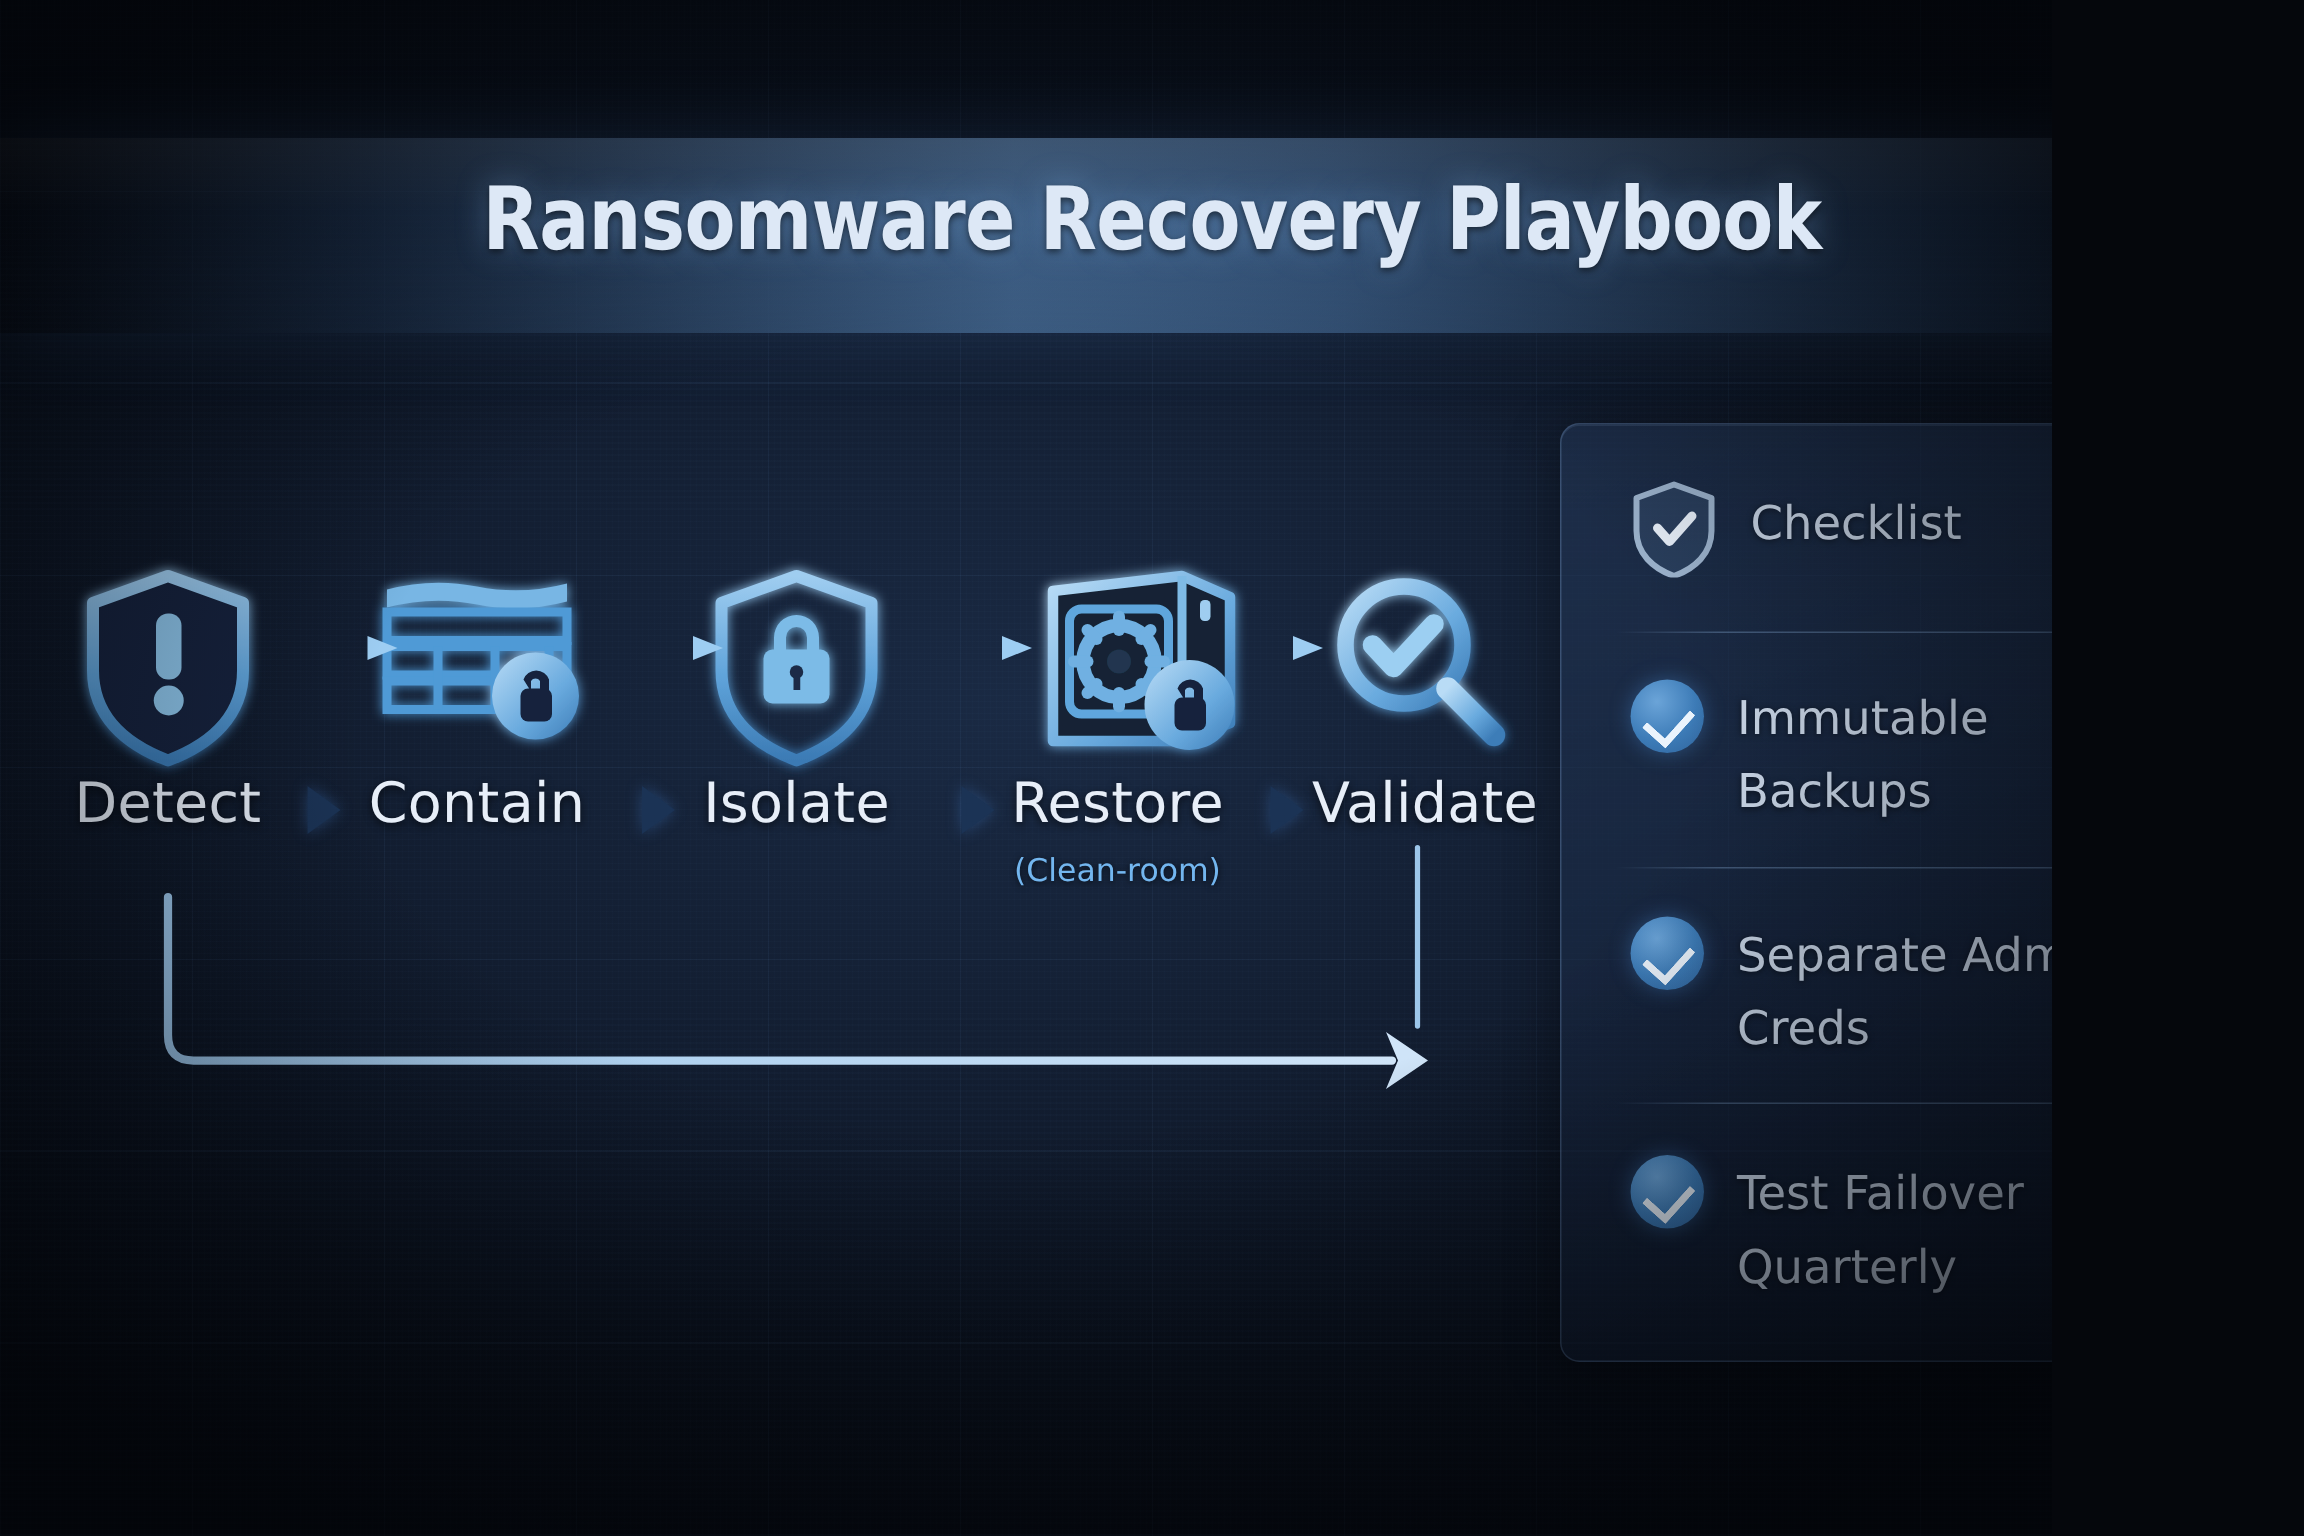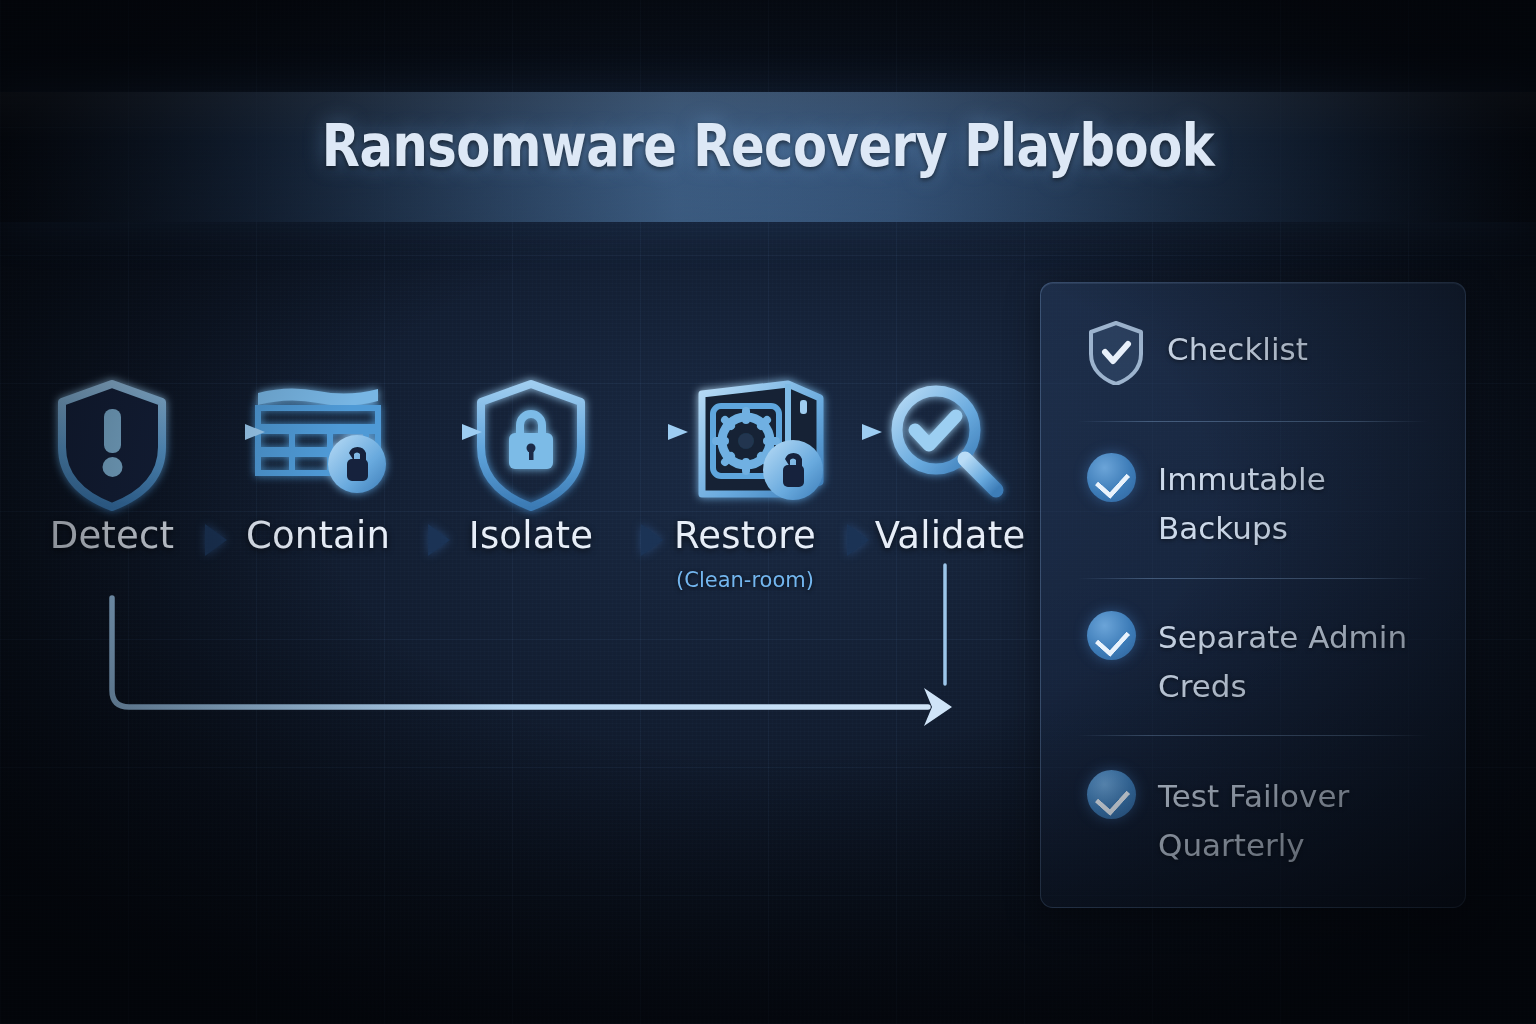--- a/index.html
+++ b/index.html
@@ -2,21 +2,21 @@
 <html><head>
 <meta charset="utf-8">
 <style>
   html, body {
     margin: 0;
     padding: 0;
     background: #05070c;
   }
   #stage {
     position: relative;
-    width: 1536px;
+    width: 1368px;
     height: 1024px;
     overflow: hidden;
     font-family: "DejaVu Sans", "Liberation Sans", sans-serif;
     background:
       radial-gradient(ellipse 1100px 620px at 50% 46%, #1a2a44 0%, #121d30 42%, #0a111d 72%, #05080f 100%),
       #05070c;
   }
   
   #texture {
     position: absolute;

